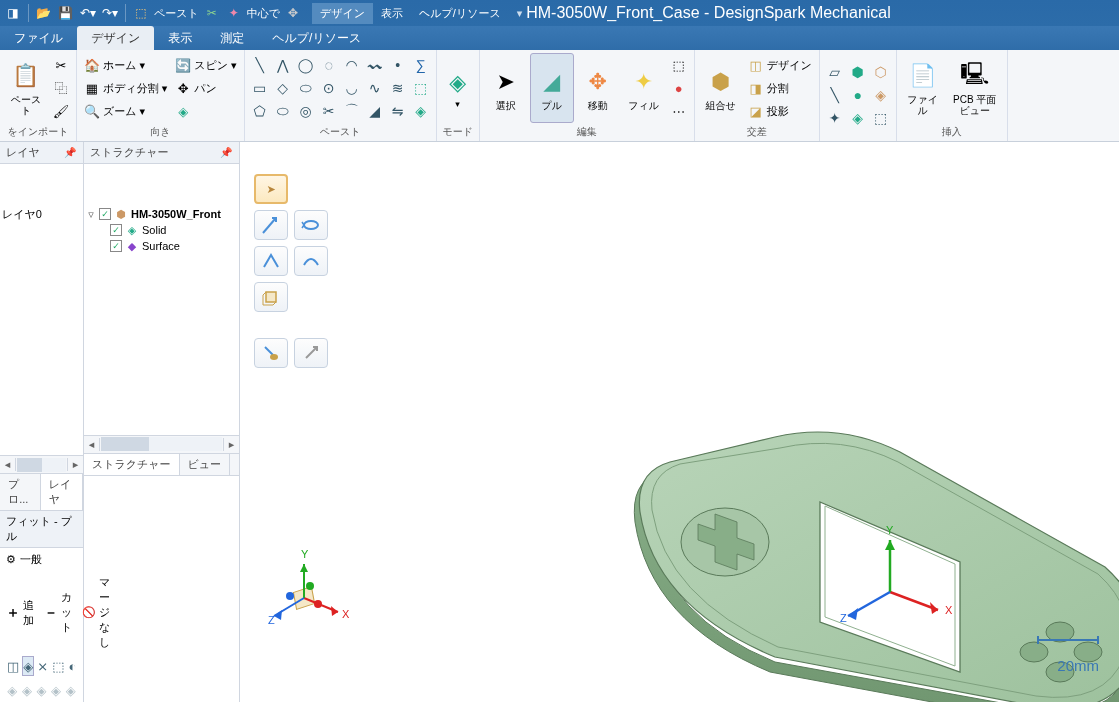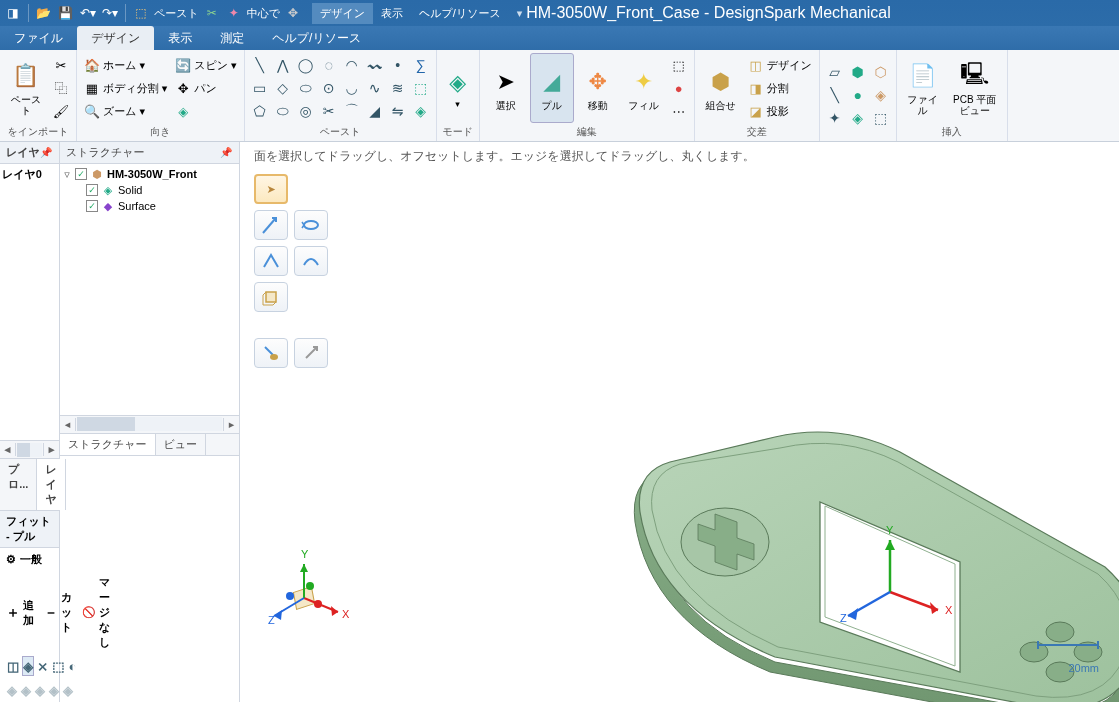--- a/index.html
+++ b/index.html
@@ -33,25 +33,25 @@
 .smallbtn .si { width: 16px; height: 16px; display:flex; align-items:center; justify-content:center; font-size:13px;}
 .icogrid { display: grid; grid-template-columns: repeat(8, 22px); grid-auto-rows: 22px; gap: 1px; }
 .icogrid .c { display: flex; align-items:center; justify-content:center; font-size:14px; color:#356; }
 .icogrid2 { display: grid; grid-template-columns: repeat(3, 22px); grid-auto-rows: 22px; gap: 1px; }
 .icogrid2 .c { display: flex; align-items:center; justify-content:center; font-size:14px; color:#356; }
 .ribbon .active-big { background:#d8e4ef; border:1px solid #aac; border-radius:3px;}
 
 
 .main { display: flex; height: 560px; }
 .leftcol { width: 240px; display: flex; border-right:1px solid #d0d6e0; }
-.panel-layer { width: 60px; border-right:1px solid #d0d6e0; display:flex; flex-direction:column;font-weight:bold; }
+.panel-layer { width: 84px; border-right:1px solid #d0d6e0; display:flex; flex-direction:column; }
 .panel-struct { flex:1; display:flex; flex-direction:column; }
 .phdr { background:#eef2f7; border-bottom:1px solid #d0d6e0; padding:3px 6px; display:flex; align-items:center; justify-content:space-between; font-size:11px; color:#444;}
 .phdr .pin { font-size:10px; color:#777; }
-.pbody { flex:1; background:#fff; padding:2px; overflow:hidden; font-size:11px;}
+.pbody { flex:1; background:#fff; padding:2px; overflow:hidden; font-size:11px;margin-top:40px;}
 .tree-row { display:flex; align-items:center; gap:3px; padding:1px 0; white-space:nowrap; }
 .tree-row .exp { width:10px; text-align:center; color:#666; }
 .tree-row .chk { width:12px; height:12px; border:1px solid #888; display:flex;align-items:center;justify-content:center;font-size:9px;color:#2a6;}
 .tree-row .ico { width:14px;height:14px;display:flex;align-items:center;justify-content:center;font-size:11px;}
 .tree-row.bold .nm { font-weight:bold; }
 .tree-row.indent1 { padding-left:24px; }
 
 .hscroll { height:18px; border-top:1px solid #d0d6e0; display:flex; align-items:center; background:#f4f6f9;}
 .hscroll .arr { width:16px; text-align:center; color:#666; border-right:1px solid #d0d6e0;}
 .hscroll .arr:last-child{border-left:1px solid #d0d6e0; border-right:none;}
@@ -76,21 +76,21 @@
 .tb-row { display:flex; gap:6px;}
 .tb-btn { width:34px; height:30px; border:1px solid #c7d2e0; border-radius:4px; background:linear-gradient(#fdfdfd,#eef2f7); display:flex;align-items:center;justify-content:center; font-size:18px;}
 .tb-btn.sel { border:2px solid #e7b96a; background:linear-gradient(#fff6e4,#fce9c0);}
 .tb-btn svg { width:20px; height:20px; }
 
 .triad-mini { position:absolute; left:26px; bottom:66px; width:90px; height:90px;}
 .scalebar { position:absolute; right:20px; bottom:28px; display:flex; flex-direction:column; align-items:flex-end;}
 .scalebar .bar { width:62px; height:0; border-top:2px solid #3a78b4; position:relative;}
 .scalebar .bar::before,.scalebar .bar::after{content:"";position:absolute;top:-5px;width:0;height:8px;border-left:2px solid #3a78b4;}
 .scalebar .bar::before{left:0}.scalebar .bar::after{right:0}
-.scalebar .lab { color:#3a78b4; font-size:11px; margin-top:16px;}
+.scalebar .lab { color:#3a78b4; font-size:15px; margin-top:16px;}
 </style>
 </head>
 <body>
 
 <div class="titlebar">
   <div class="qat">
     <div class="ico">◨</div>
     <div class="sep"></div>
     <div class="ico" style="color:#f7c873">📂</div>
     <div class="ico" style="color:#9fd0ff">💾</div>
@@ -388,21 +388,20 @@
         </div>
       <div class="ltabs">
         <div class="ltab on">ストラクチャー</div>
         <div class="ltab">ビュー</div>
       </div>
       <div style="flex:1"></div>
     </div>
   </div>
 
   <div class="viewport">
-    <div class="hint">面を選択してドラッグし、オフセットします。エッジを選択してドラッグし、丸くします。</div>
 
     <div class="toolbox">
       <div class="tb-row">
           <div class="tb-btn sel">
             <span style="color:#b8863b">➤</span>
           </div>
         </div>
       <div class="tb-row">
         <div class="tb-btn">
             <svg viewBox="0 0 20 20">

